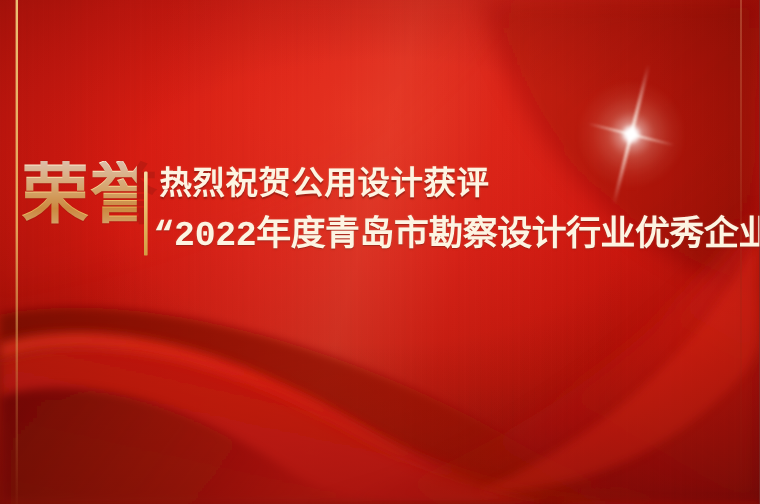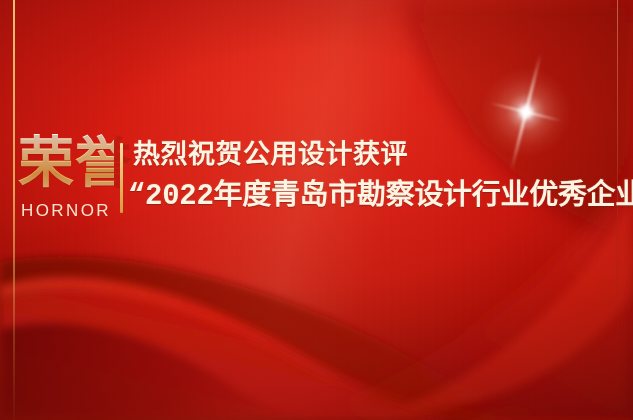--- a/index.html
+++ b/index.html
@@ -309,21 +309,20 @@
     <div class="glow"></div>
     <div class="ray ray-v"></div>
     <div class="ray ray-h"></div>
     <div class="core"></div>
   </div>
 
   <div class="content">
 
     <div class="honor-block">
       <div class="honor-cn">荣誉</div>
-      <div class="honor-en">HORNOR</div>
     </div>
 
     <div class="divider-gold"></div>
 
     <div class="headline-block">
       <div class="headline-line headline-line-1">热烈祝贺公用设计获评</div>
       <div class="headline-line headline-line-2">“2022年度青岛市勘察设计行业优秀企业”等荣誉</div>
     </div>
 
   </div>

